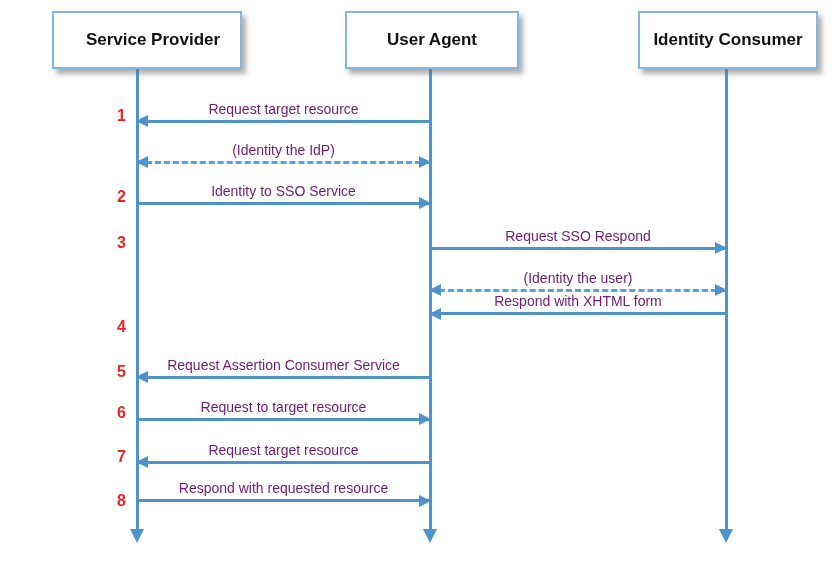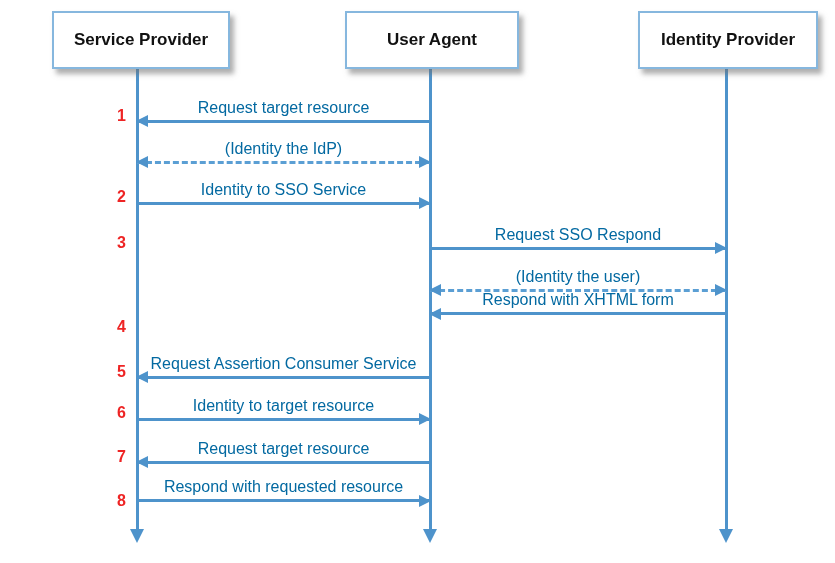--- a/index.html
+++ b/index.html
@@ -32,42 +32,42 @@
   .msg .line { position:absolute; left:0; right:0; top:0; height:3px; background:var(--line, #4e93cb); }
   .msg .line.dashed { height:0; background:none; border-top:3px dashed var(--dash, #5b9fd4); }
   .msg .head {
     position:absolute; width:0; height:0; top:-4.5px;
     border-top:6px solid transparent; border-bottom:6px solid transparent;
   }
   .msg .head-left  { left:-1px;  border-right:12px solid var(--line, #4e93cb); }
   .msg .head-right { right:-1px; border-left:12px solid var(--line, #4e93cb); }
   .msg .label {
     position:absolute; left:-45px; right:-45px; bottom:6px;
-    text-align:center; font-size:16px; color:#0369a1; white-space:nowrap;
+    text-align:center; font-size:14px; color:#701a75; white-space:nowrap;
   }
   
   .num {
     position:absolute; left:96px; width:30px; text-align:right;
     font-weight:bold; font-size:16px; line-height:18px;
     color:var(--num, #ee2424);
   }
 </style>
 </head>
 <body>
 
 <div class="canvas">
 
-  <div class="actor" style="left:52px; width:174px;">
+  <div class="actor" style="left:52px; width:174px;padding-left:12px;">
     <span>Service Provider</span>
   </div>
   <div class="actor" style="left:345px; width:170px;justify-content:center;">
     <span>User Agent</span>
   </div>
   <div class="actor" style="left:638px; width:176px;">
-    <span>Identity Provider</span>
+    <span>Identity Consumer</span>
   </div>
 
   <div class="lifeline" style="left:135.5px;"></div>
   <div class="lifeline" style="left:428.5px;"></div>
   <div class="lifeline" style="left:724.5px;"></div>
   <div class="lf-head" style="left:130px;"></div>
   <div class="lf-head" style="left:423px;"></div>
   <div class="lf-head" style="left:719px;"></div>
 
   <div class="msg span-su" style="top:119.5px;">
@@ -113,21 +113,21 @@
   <div class="num" style="top:318px;">4</div>
 
   <div class="msg span-su" style="top:375.5px;">
     <div class="label">Request Assertion Consumer Service</div>
     <div class="line"></div>
     <div class="head head-left"></div>
   </div>
   <div class="num" style="top:363px;">5</div>
 
   <div class="msg span-su" style="top:417.5px;">
-    <div class="label">Identity to target resource</div>
+    <div class="label">Request to target resource</div>
     <div class="line"></div>
     <div class="head head-right"></div>
   </div>
   <div class="num" style="top:404px;">6</div>
 
   <div class="msg span-su" style="top:460.5px;">
     <div class="label">Request target resource</div>
     <div class="line"></div>
     <div class="head head-left"></div>
   </div>

